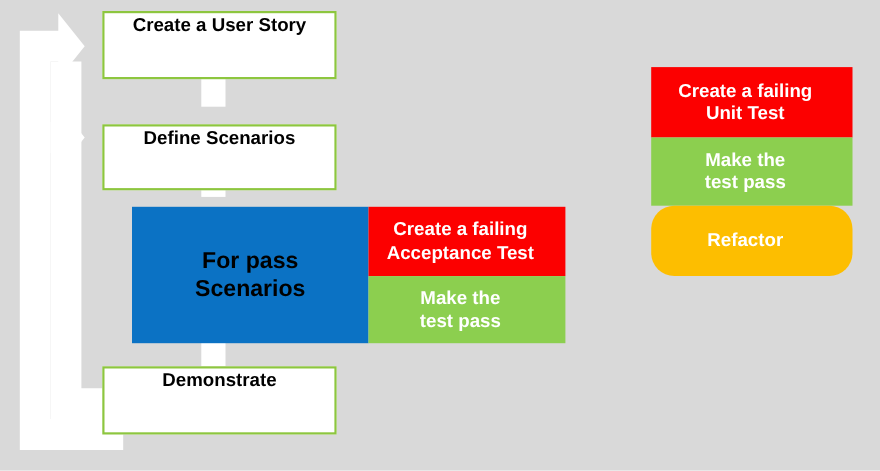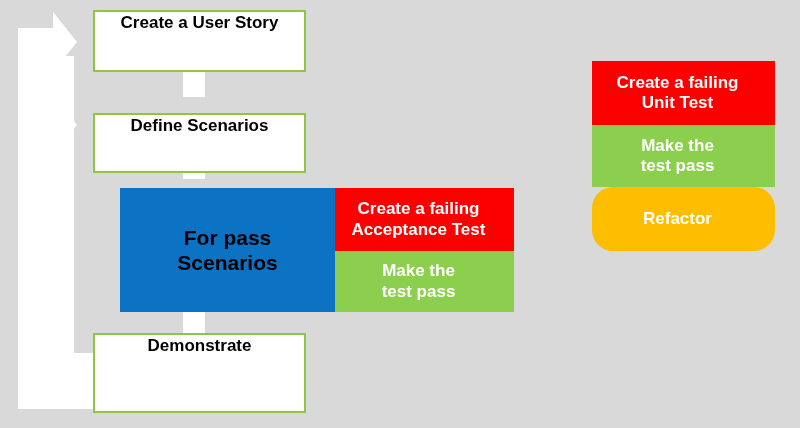--- a/index.html
+++ b/index.html
@@ -116,21 +116,21 @@
   <div class="connector" style="left:183px; top:299px; width:22px; height:34px;"></div>
 
   <div class="proc-box" style="left:93px; top:10px; width:213px; height:62px;">
     <span>Create a User Story</span>
   </div>
 
   <div class="proc-box" style="left:93px; top:95px; width:213px; height:60px;margin-top:18px;">
     <span>Define Scenarios</span>
   </div>
 
-  <div class="proc-box" style="left:93px; top:333px; width:213px; height:80px;">
+  <div class="proc-box" style="left:93px; top:333px; width:213px; height:62px;">
     <span>
       <span>Demonstrate</span><br>
     </span>
   </div>
 
 
   <div class="blk blk-red fs-mid pad-r" style="left:592px; top:50px; width:183px; height:64px;">
     <span>
       <span>Create a failing</span><br>
       <span>Unit Test</span>

